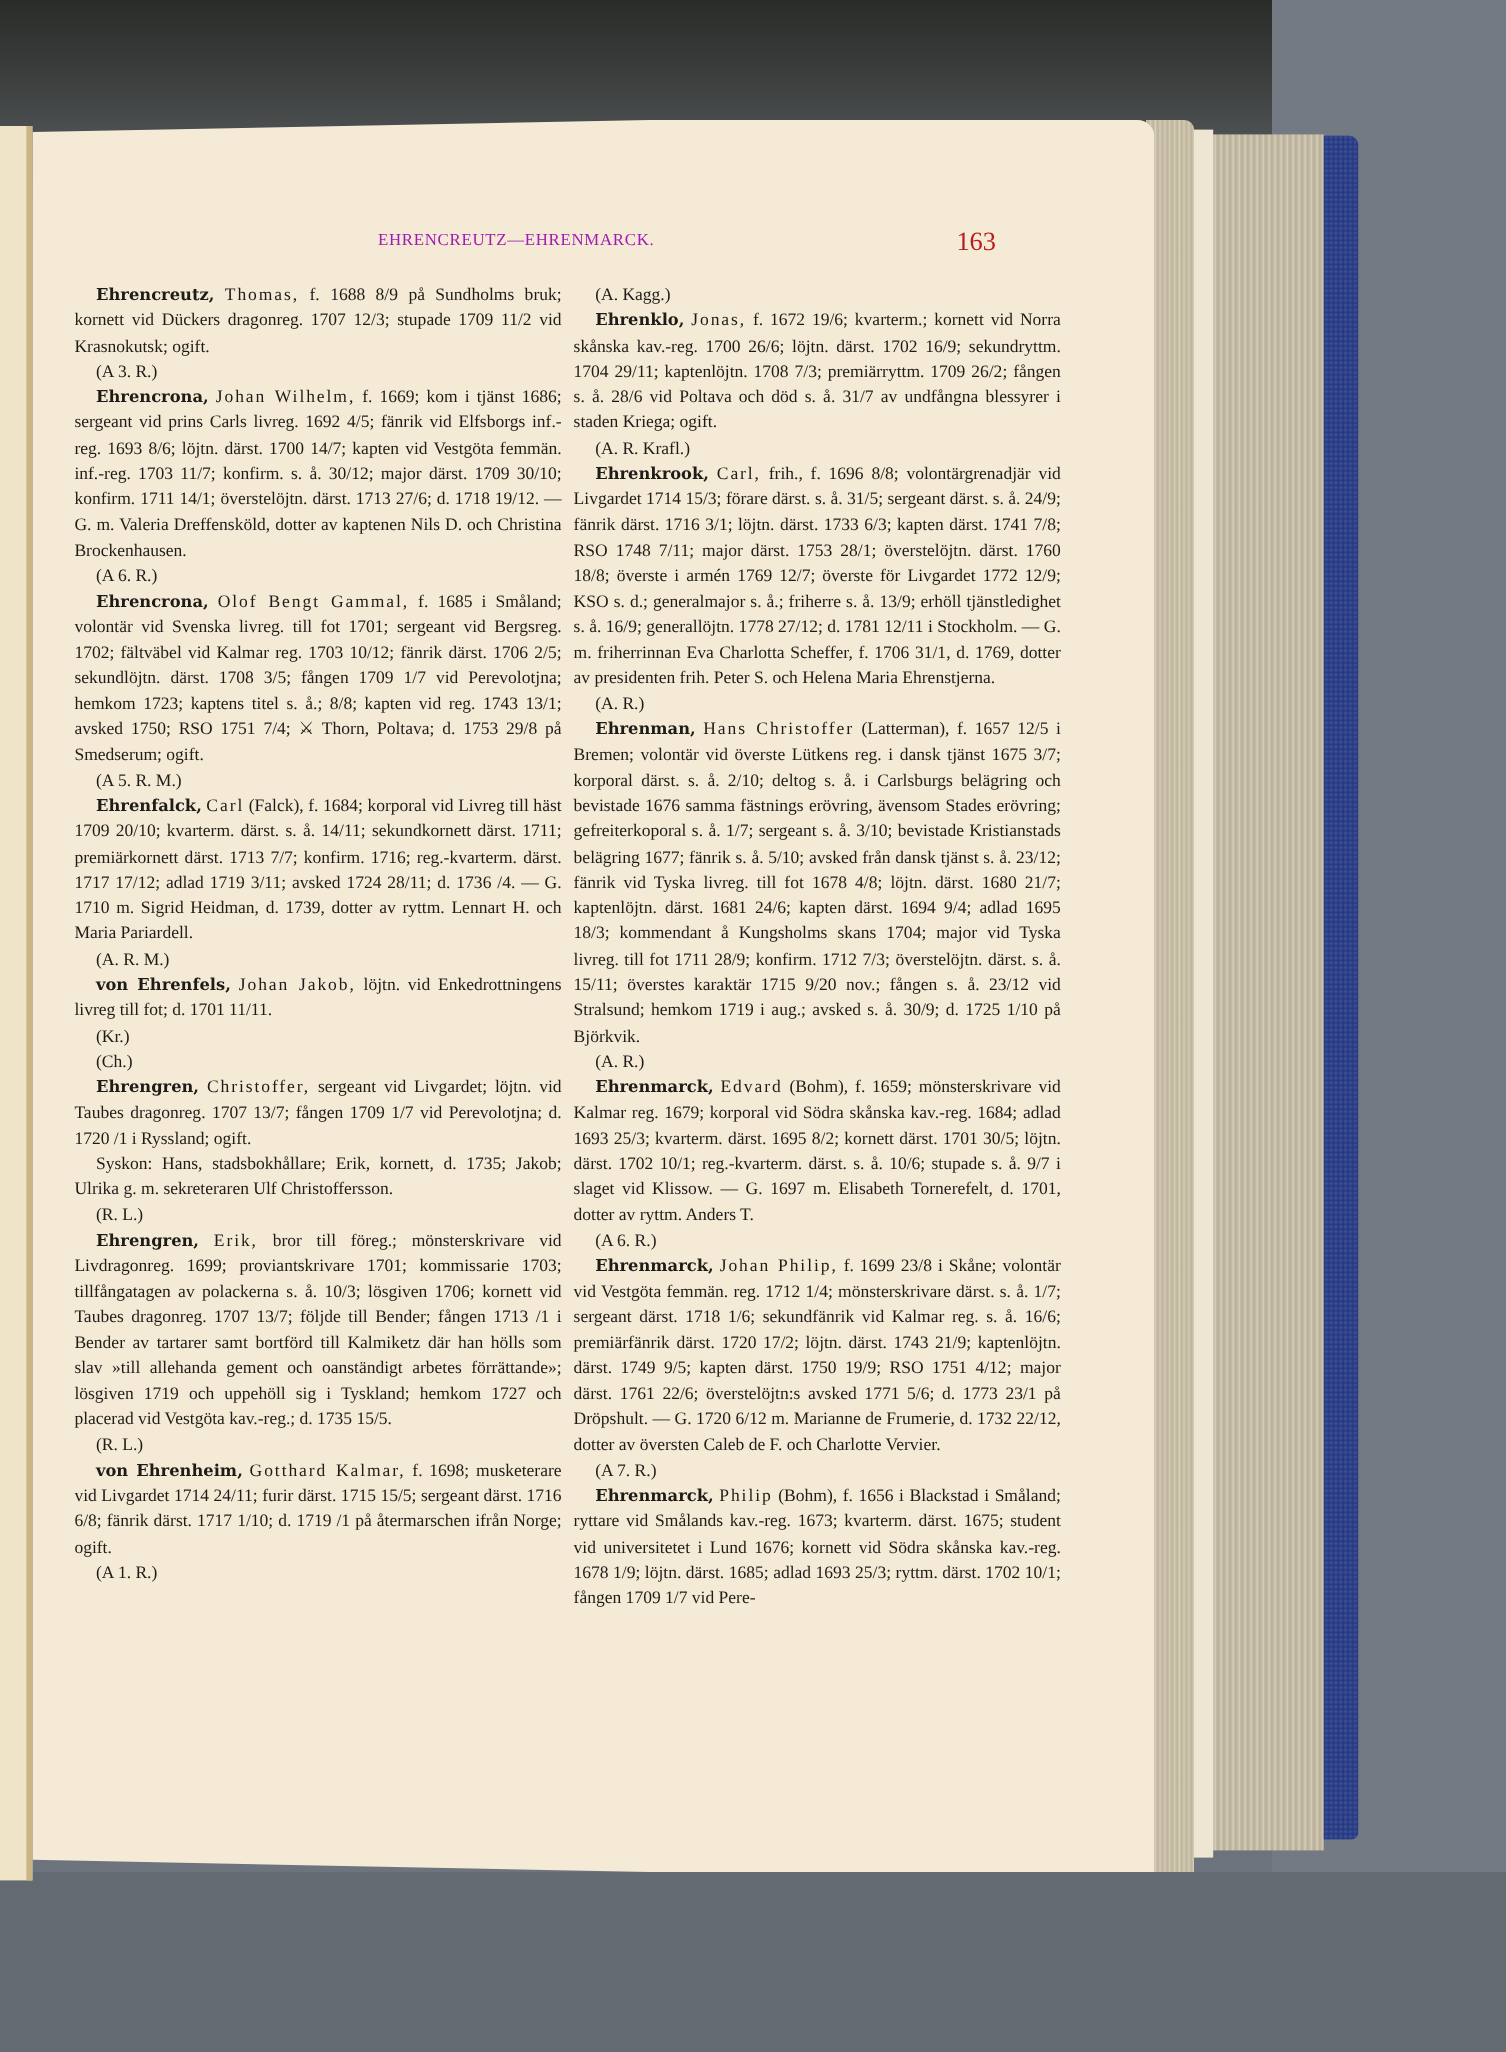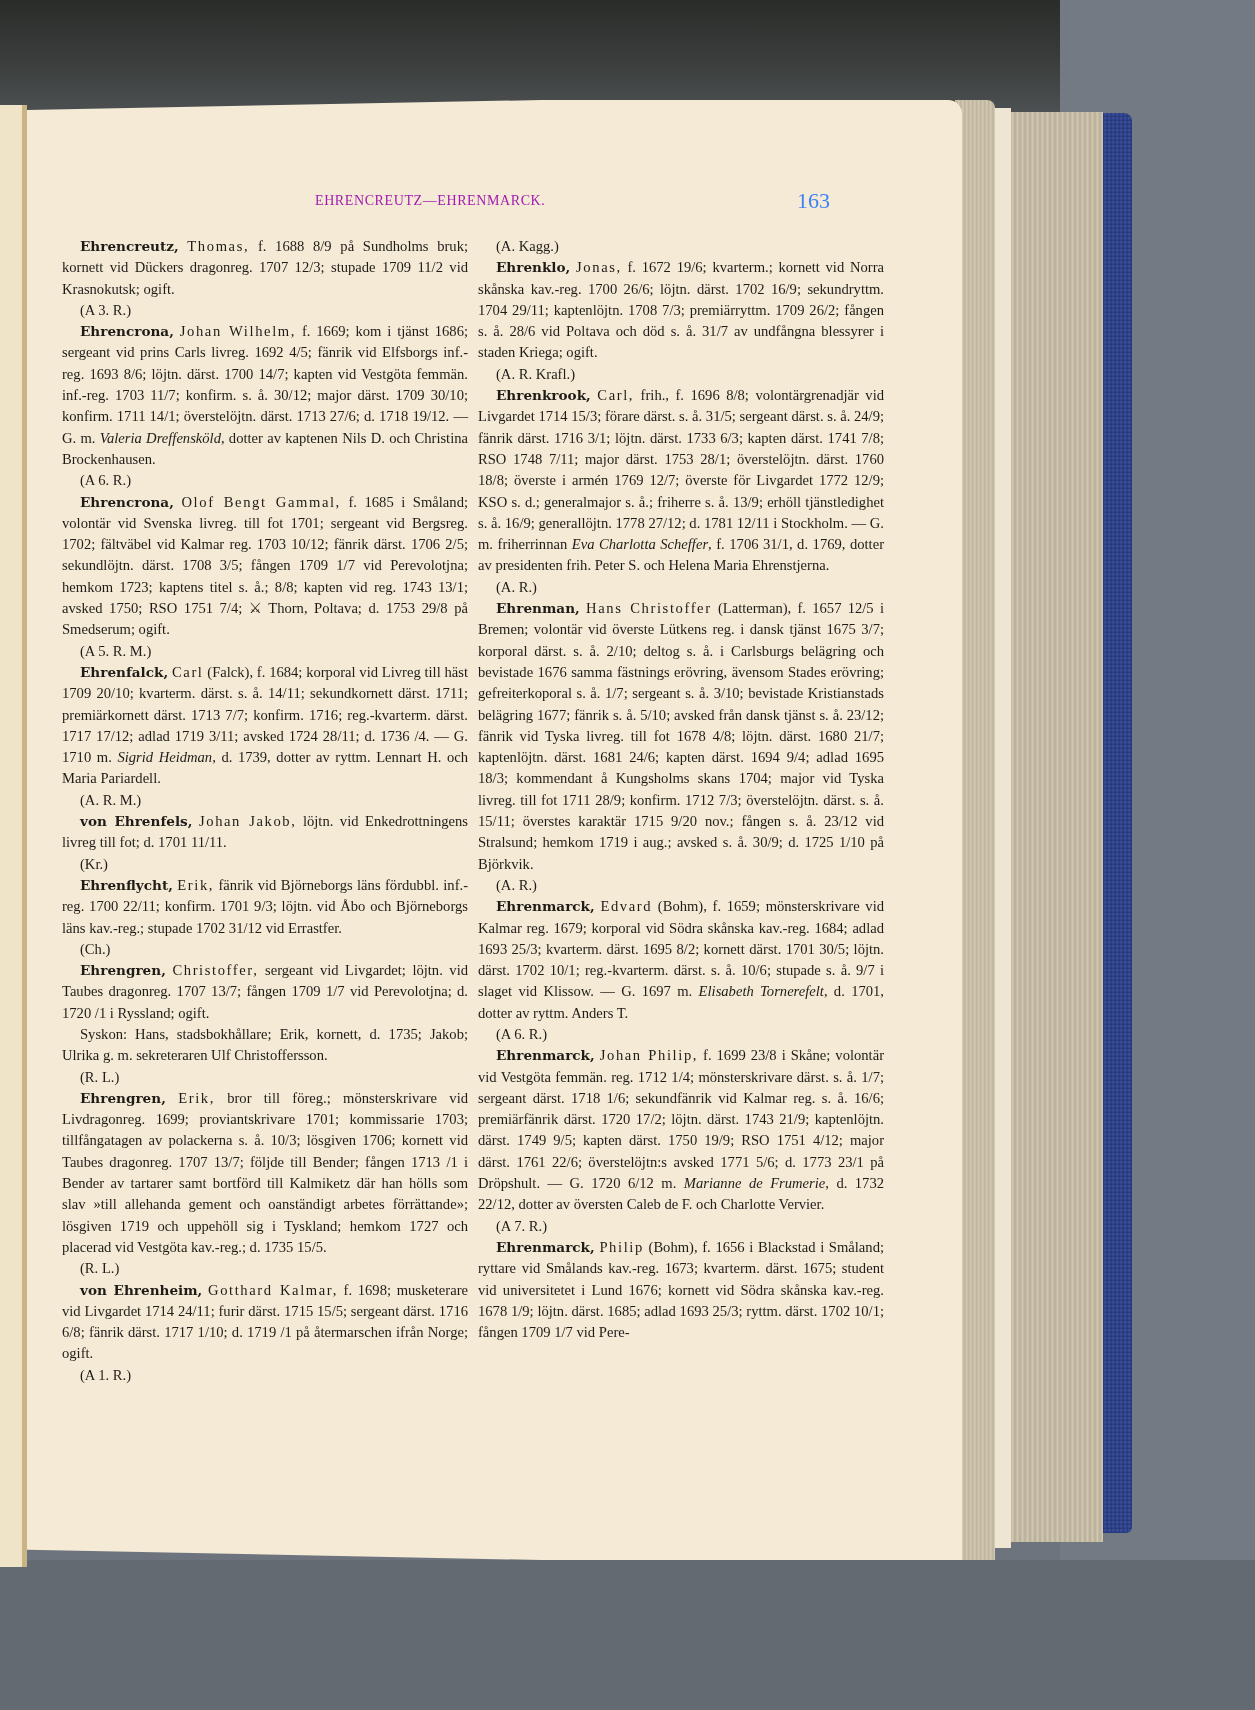--- a/index.html
+++ b/index.html
@@ -51,36 +51,36 @@
     position: absolute; left: 1094px; top: 130px; width: 8px; height: 1400px;
     background: #d8c7a6;
   }
 
   .running-head {
     position: absolute; left: 315px; top: 193px;
     font-size: 14px; letter-spacing: 0.6px; color: #a21caf;
   }
   .page-number {
     position: absolute; left: 797px; top: 188px;
-    font-size: 22px; color: #3b82f6;
+    font-size: 22px; color: #b91c1c;
   }
   .column {
     position: absolute; top: 236px; width: 406px;
     font-size: 14.6px; line-height: 21.3px; color: #1f1c18;
     text-align: justify;
   }
   .col-left { left: 62px; }
   .col-right { left: 478px; }
   .entry { margin: 0; }
   .entry-line { text-indent: 18px; }
   .head { font-weight: bold; font-family: "DejaVu Serif", serif; font-size: 13.6px; margin-top: 32px; }
   .given { letter-spacing: 1.6px; }
   .src { margin: 0 0 0 18px; }
   .note { text-indent: 18px; margin: 0; }
-  .ital { font-style: italic; }
+  .ital { }
 </style>
 </head>
 <body>
 
 <div class="bg-right"></div>
 <div class="bg-bottom"></div>
 <div class="left-page-edge"></div>
 <div class="cover"></div>
 <div class="cover-inner"></div>
 <div class="fore-edge-3"></div>
@@ -107,21 +107,20 @@
     </div>
     <div class="entry">
       <p class="entry entry-line"><span class="head">Ehrenfalck,</span> <span class="given">Carl</span><span> (Falck), f. 1684; korporal vid Livreg till häst 1709 20/10; kvarterm. därst. s. å. 14/11; sekundkornett därst. 1711; premiärkornett därst. 1713 7/7; konfirm. 1716; reg.-kvarterm. därst. 1717 17/12; adlad 1719 3/11; avsked 1724 28/11; d. 1736 /4. — G. 1710 m. </span><span class="ital">Sigrid Heidman</span><span>, d. 1739, dotter av ryttm. Lennart H. och Maria Pariardell.</span></p>
       <p class="src">(A. R. M.)</p>
     </div>
     <div class="entry">
       <p class="entry entry-line"><span class="head">von </span><span class="head">Ehrenfels,</span> <span class="given">Johan Jakob,</span><span> löjtn. vid Enkedrottningens livreg till fot; d. 1701 11/11.</span></p>
       <p class="src">(Kr.)</p>
     </div>
     <div class="entry">
-      <p class="entry entry-line"><span class="head">Ehrenflycht,</span> <span class="given">Erik,</span><span> fänrik vid Björneborgs läns fördubbl. inf.-reg. 1700 22/11; konfirm. 1701 9/3; löjtn. vid Åbo och Björneborgs läns kav.-reg.; stupade 1702 31/12 vid Errastfer.</span></p>
       <p class="src">(Ch.)</p>
     </div>
     <div class="entry">
       <p class="entry entry-line"><span class="head">Ehrengren,</span> <span class="given">Christoffer,</span><span> sergeant vid Livgardet; löjtn. vid Taubes dragonreg. 1707 13/7; fången 1709 1/7 vid Perevolotjna; d. 1720 /1 i Ryssland; ogift.</span></p>
       <p class="note">Syskon: Hans, stadsbokhållare; Erik, kornett, d. 1735; Jakob; Ulrika g. m. sekreteraren Ulf Christoffersson.</p>
       <p class="src">(R. L.)</p>
     </div>
     <div class="entry">
       <p class="entry entry-line"><span class="head">Ehrengren,</span> <span class="given">Erik,</span><span> bror till föreg.; mönsterskrivare vid Livdragonreg. 1699; proviantskrivare 1701; kommissarie 1703; tillfångatagen av polackerna s. å. 10/3; lösgiven 1706; kornett vid Taubes dragonreg. 1707 13/7; följde till Bender; fången 1713 /1 i Bender av tartarer samt bortförd till Kalmiketz där han hölls som slav »till allehanda gement och oanständigt arbetes förrättande»; lösgiven 1719 och uppehöll sig i Tyskland; hemkom 1727 och placerad vid Vestgöta kav.-reg.; d. 1735 15/5.</span></p>
       <p class="src">(R. L.)</p>

